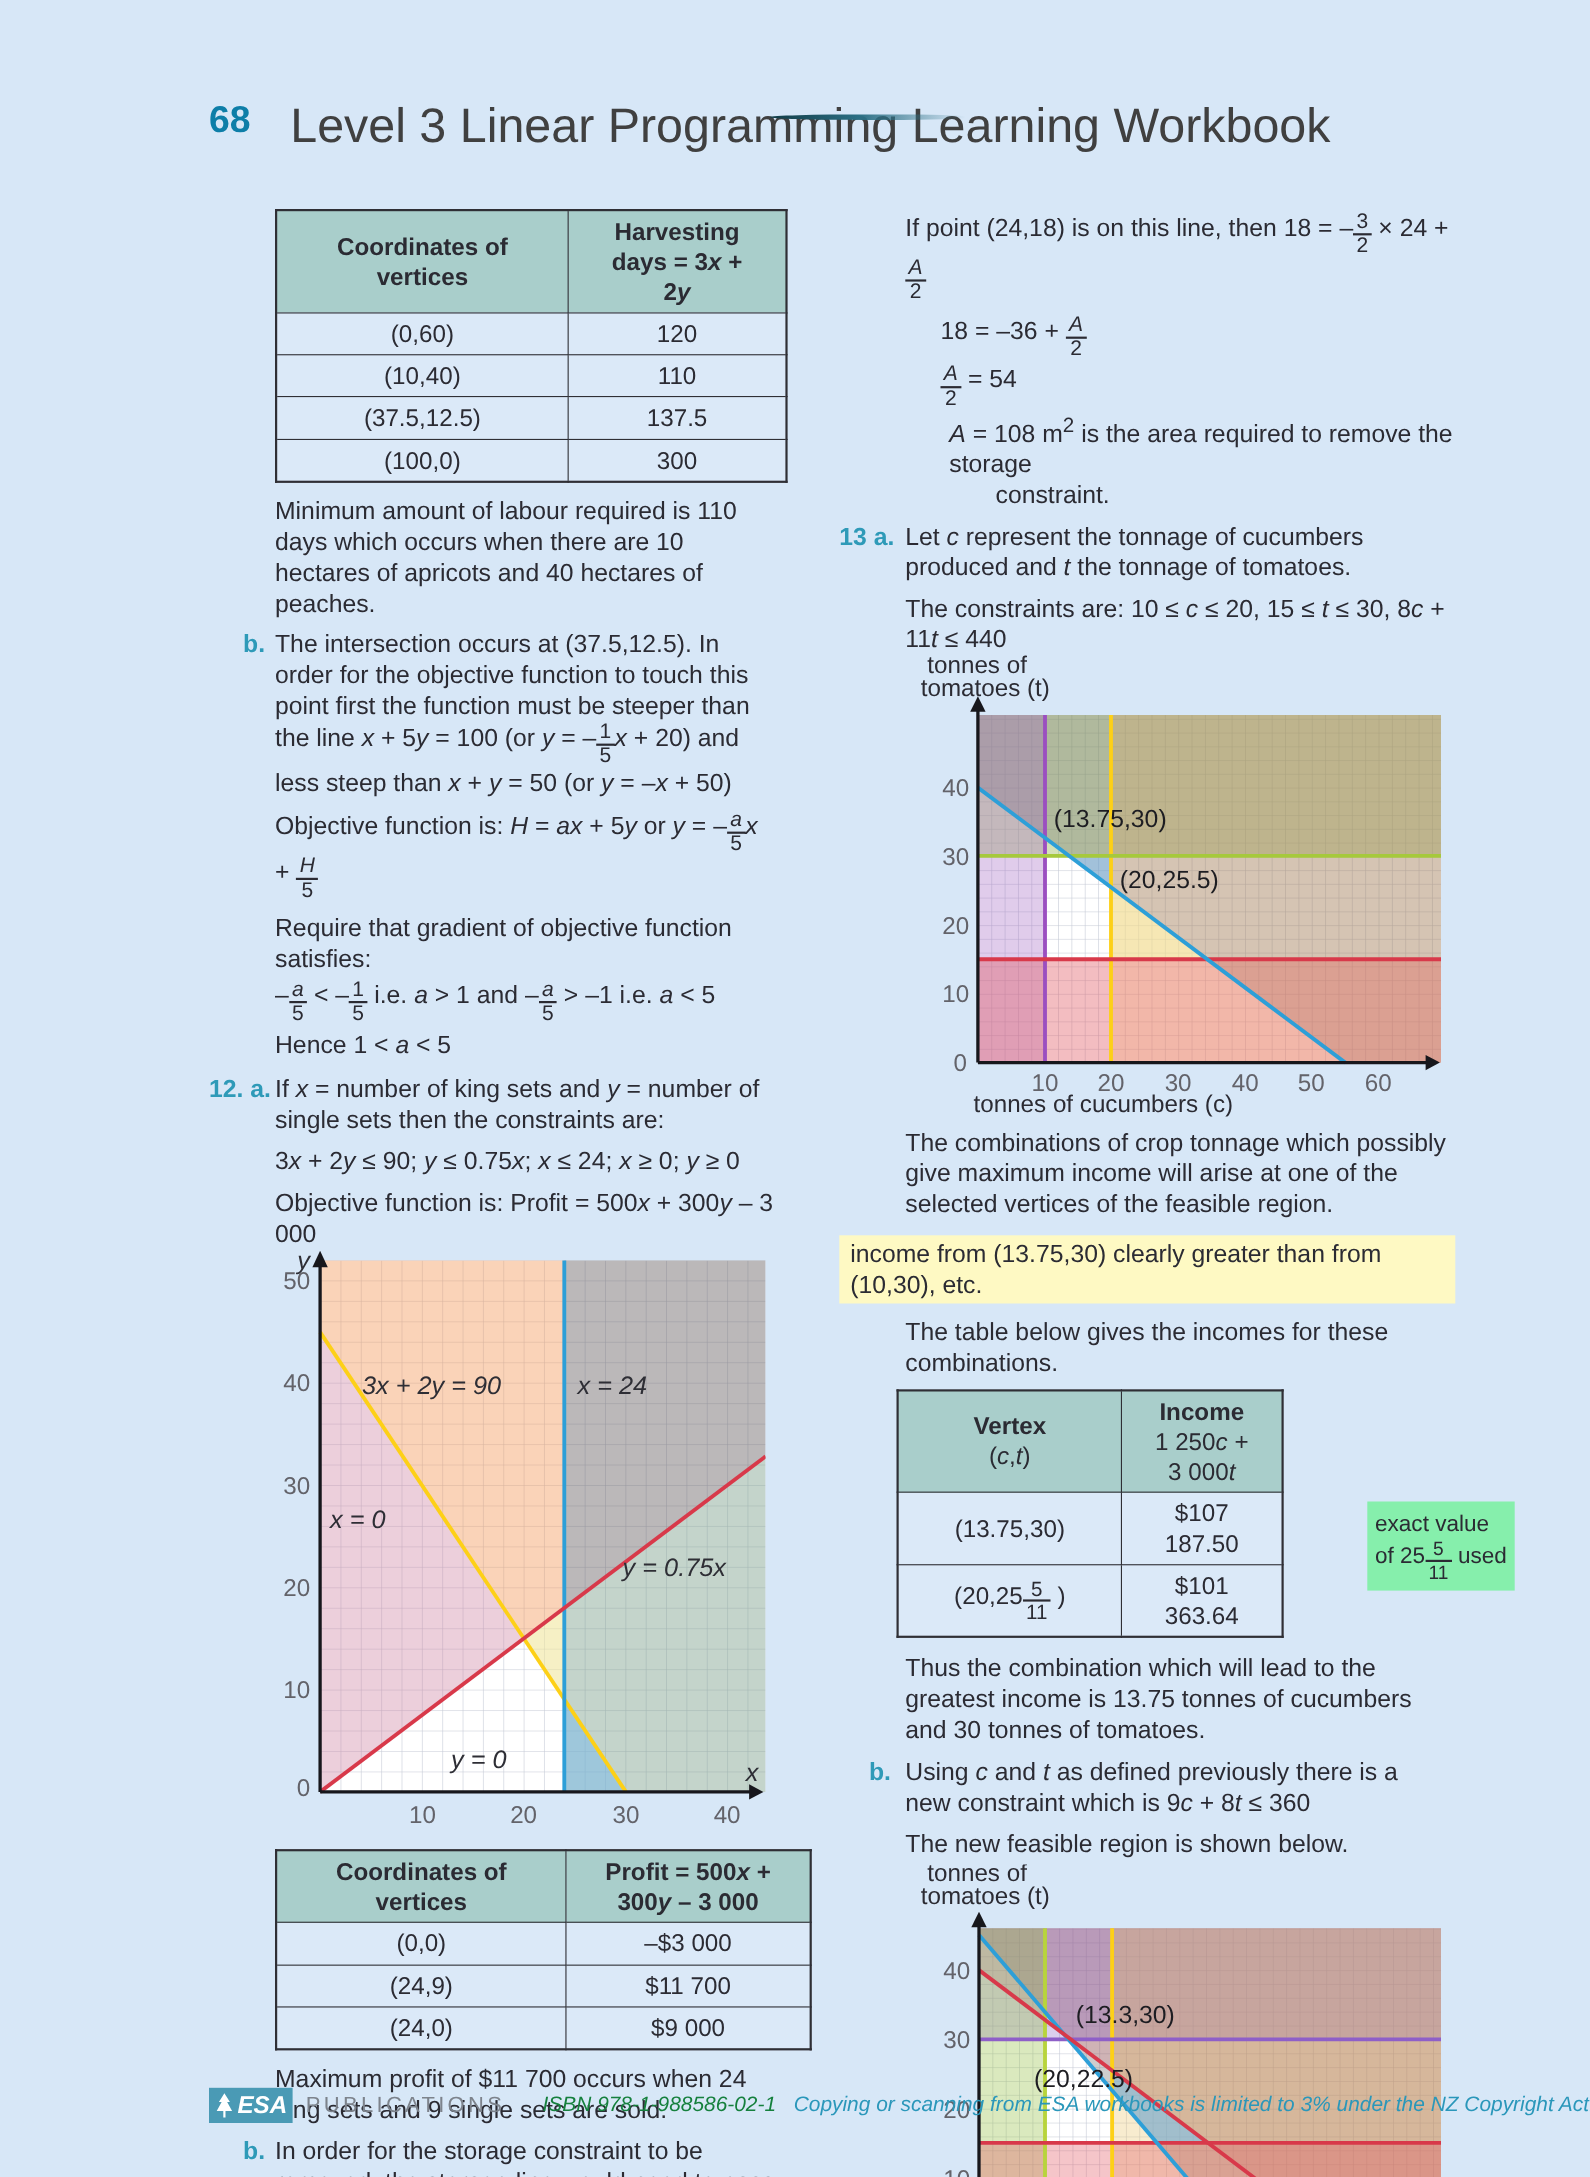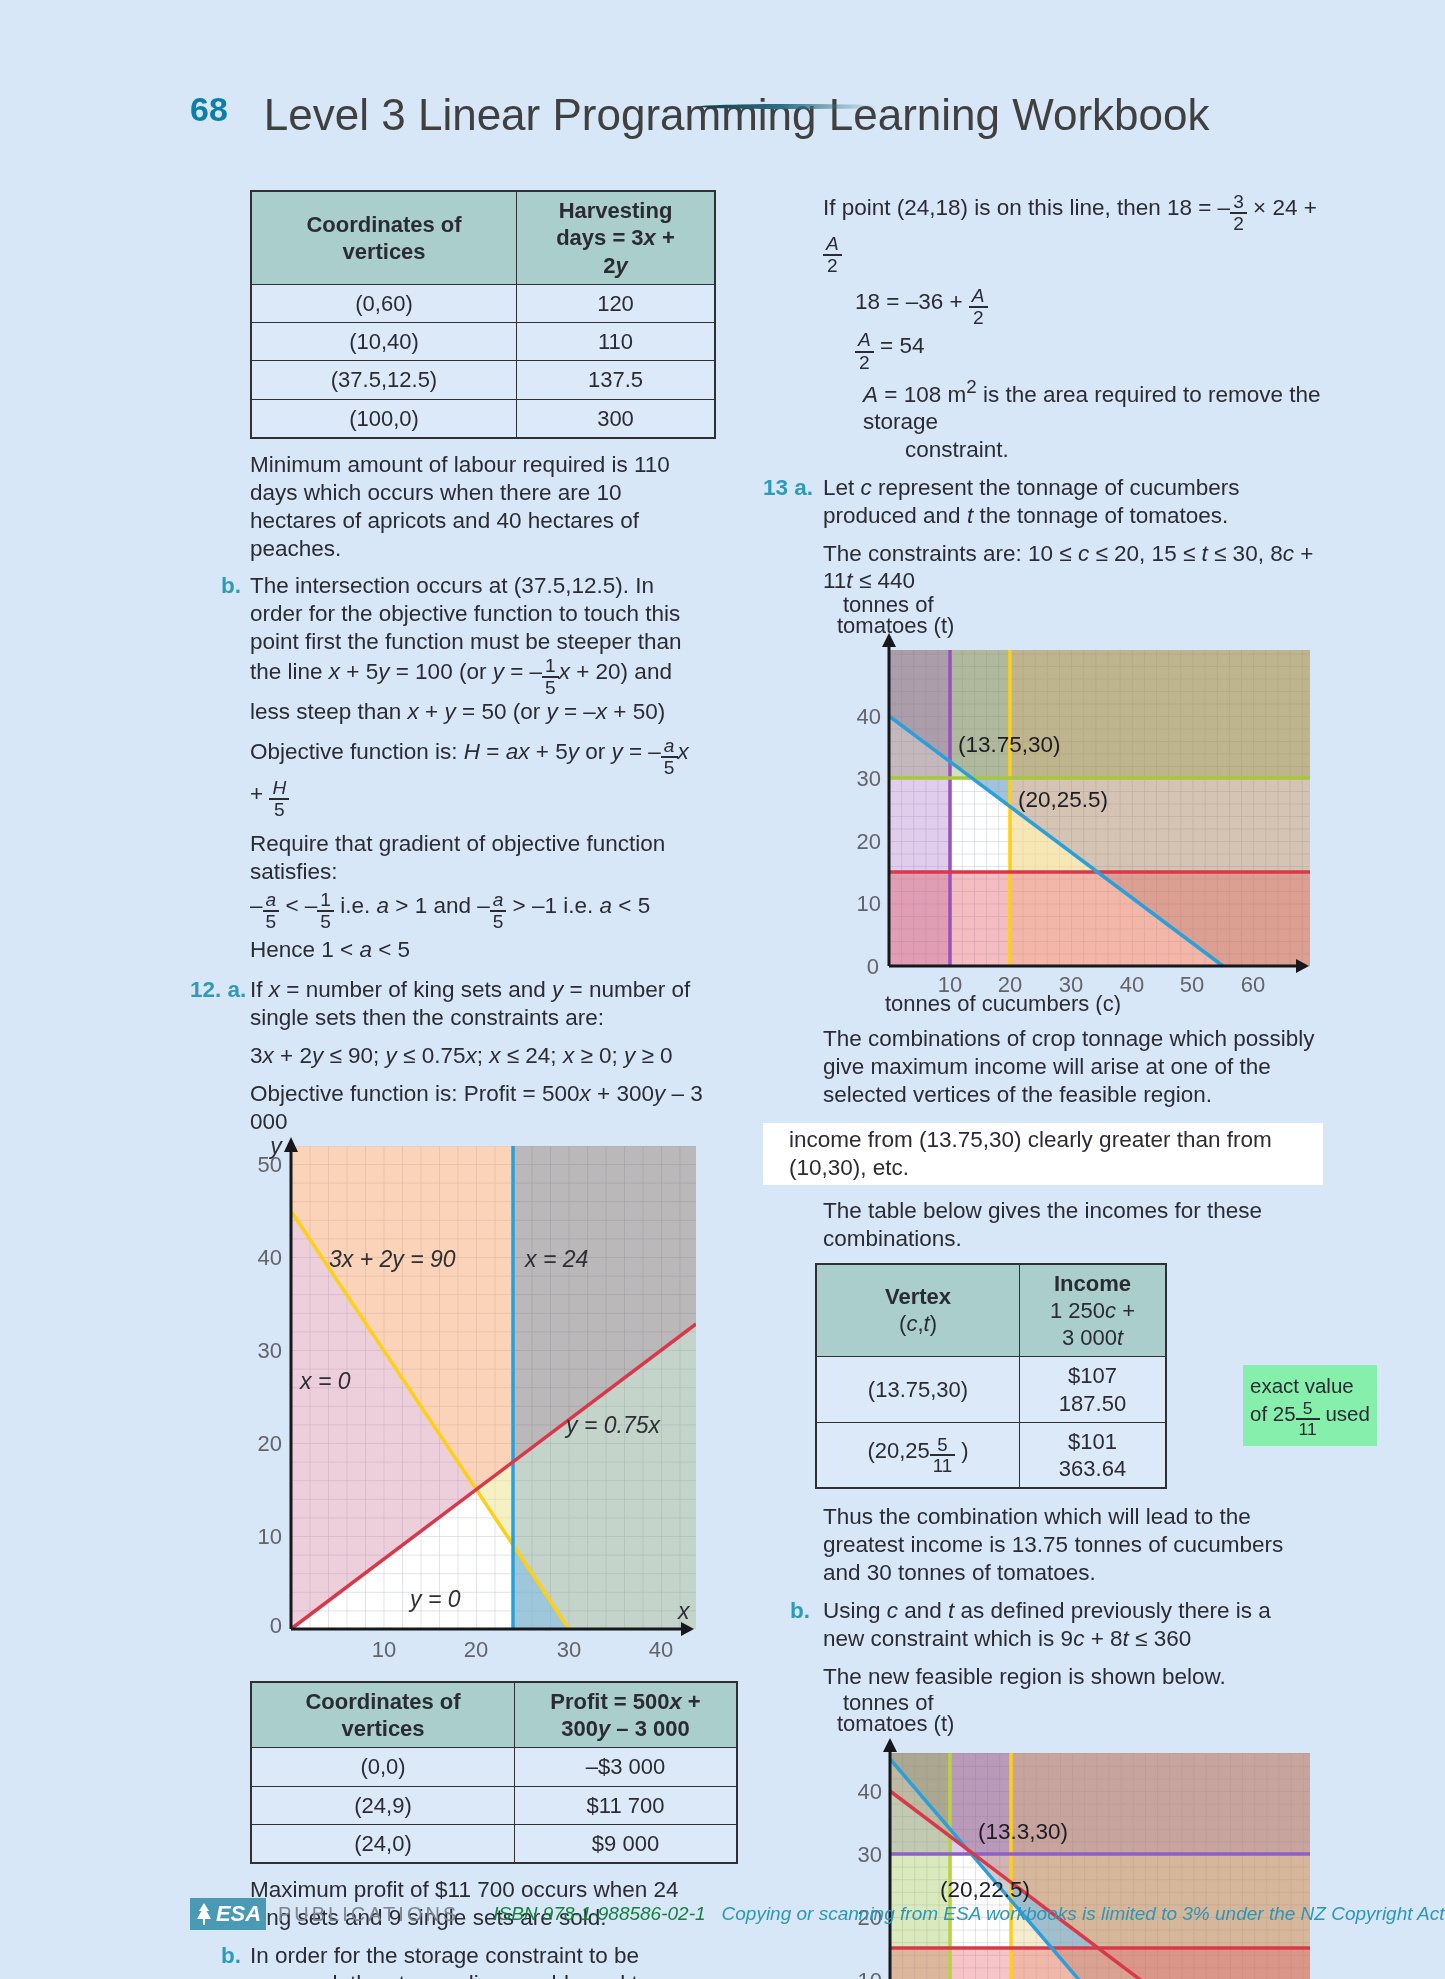--- a/index.html
+++ b/index.html
@@ -24,21 +24,21 @@
   .marker{flex:0 0 60px;font-weight:bold;color:#2e9ab8}
   .m-b{padding-left:31px;box-sizing:border-box}
   .m-b-r{padding-left:27px;box-sizing:border-box}
   .ibody{flex:1}
   
   table{border-collapse:collapse;border:2.5px solid #2f2f35;background:#dbe9f8;margin:4px 0 12px}
   th,td{border:1.7px solid #2f2f35;text-align:center;padding:5px 26px;font-size:22px}
   th{background:#a9cecb}
   .thsub{font-weight:normal}
   
-  .hl{background:#ffffff;display:inline-block;padding:3px 26px}
+  .hl{background:#fef9c3;display:inline-block;padding:3px 10px}
   .fr{display:inline-block;vertical-align:-0.78em;text-align:center;line-height:1.05;font-size:0.85em}
   .fr .fn{display:block;border-bottom:2px solid currentColor;padding:0 3px}
   .fr .fd{display:block;padding:0 3px}
   
   svg{display:block}
   svg text{font-family:"Liberation Sans",sans-serif}
   .tick{fill:#63636a;font-size:22px}
   .glabel{fill:#2e2e35;font-size:23px;font-style:italic}
   .plabel{fill:#1d1d22;font-size:22.5px}
   .axname{fill:#2b2b33;font-size:22px}

